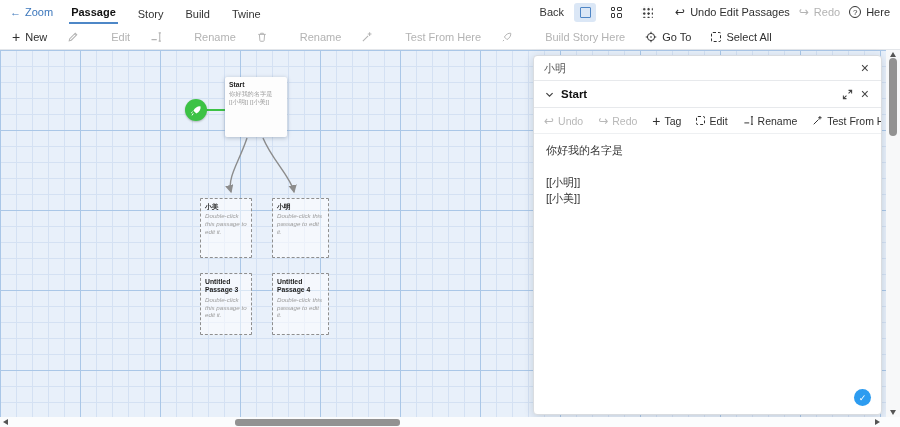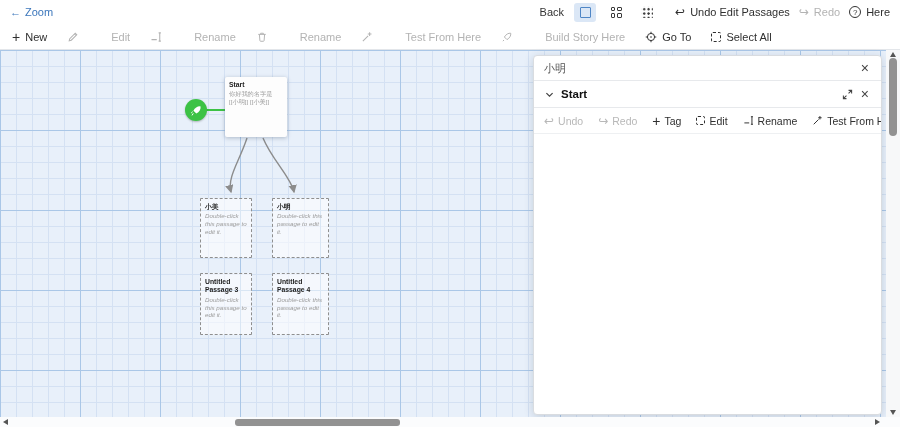--- a/index.html
+++ b/index.html
@@ -131,20 +131,26 @@
   .tri-right { right:6px; top:2px;   border-top:3.5px solid transparent; border-bottom:3.5px solid transparent; border-left:5px solid #555; }
 </style>
 </head>
 <body>
 
 <header class="topbar">
   <div class="back-link">
     <span>←</span>
     <span>Zoom</span>
   </div>
+  <nav class="tabs">
+    <div class="tab active">Passage</div>
+    <div class="tab">Story</div>
+    <div class="tab">Build</div>
+    <div class="tab">Twine</div>
+  </nav>
   <div class="topbar-right">
     <span class="zoom-label">Back</span>
     <div class="zoom-btn selected">
       <span class="zm-sq"></span>
     </div>
     <div class="zoom-btn">
       <span class="zm-grid2">
           <span></span>
           <span></span>
           <span></span>
@@ -308,20 +314,29 @@
       <span>Rename</span>
     </div>
     <div class="pt-btn">
       <svg class="icon-svg" width="11" height="11" viewBox="0 0 16 16" fill="none" stroke="currentColor" stroke-width="1.4">
           <path d="M2.5 13.5 L9.5 6.5 M11.5 1.5 v5 M9 4 h5"></path>
         </svg>
       <span>Test From Here</span>
     </div>
   </div>
 
+  <div class="p-body">
+    <textarea spellcheck="false" style="">你好我的名字是
+
+[[小明]]
+[[小美]]</textarea>
+    <div class="check-badge">
+      <span>✓</span>
+    </div>
+  </div>
 </aside>
 
 <div class="vscroll">
   <div class="tri tri-up"></div>
   <div class="vthumb"></div>
   <div class="tri tri-down"></div>
 </div>
 <div class="hscroll">
   <div class="tri tri-left"></div>
   <div class="hthumb"></div>

